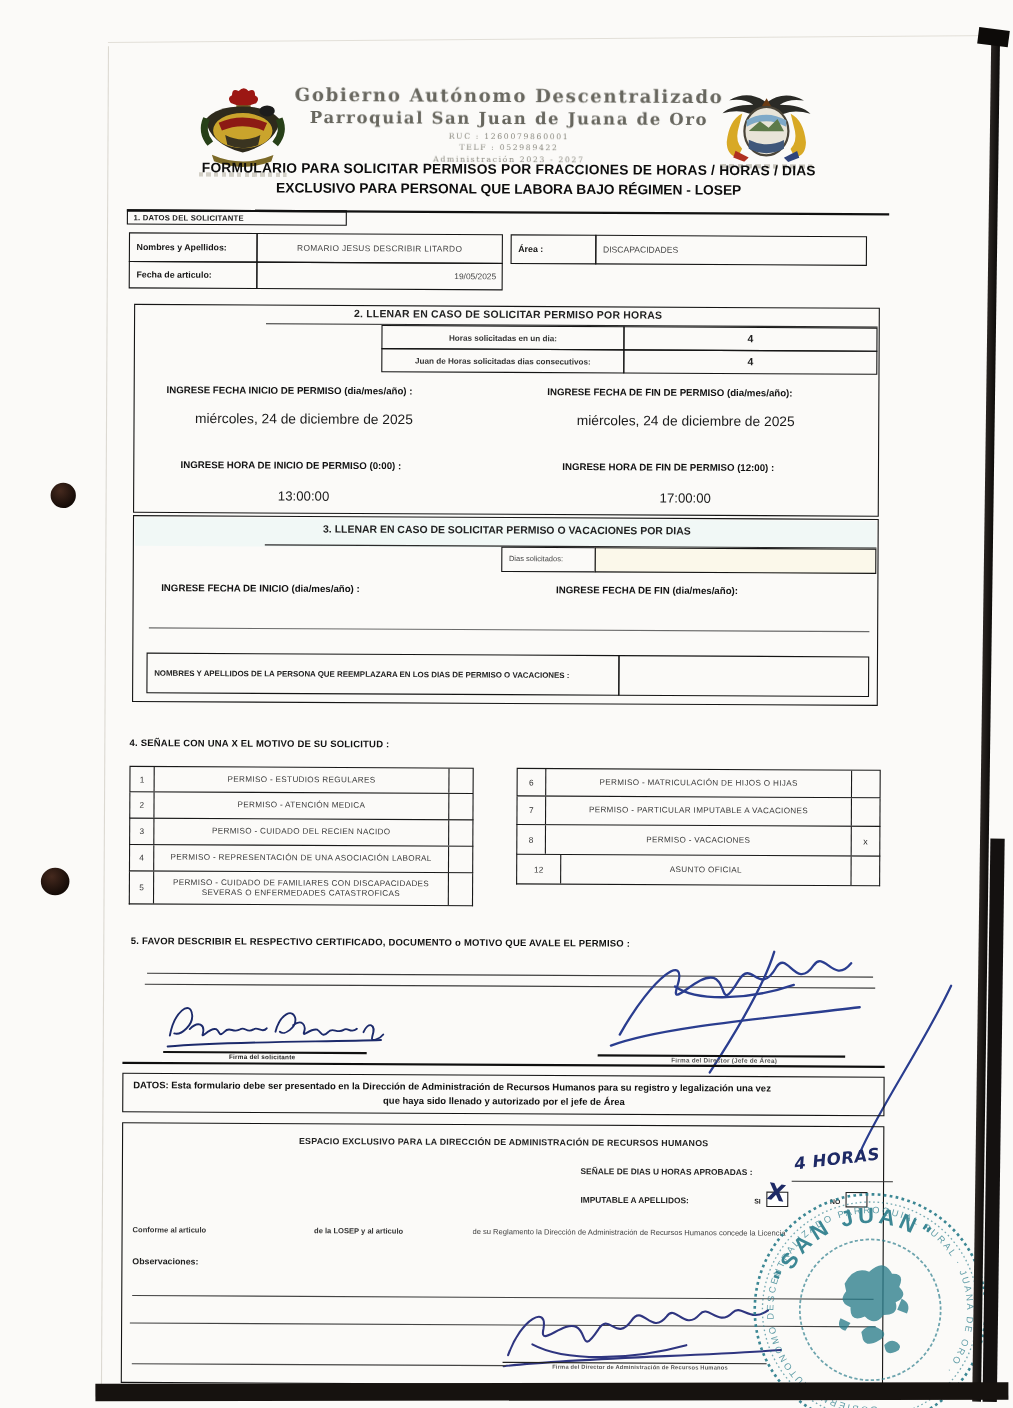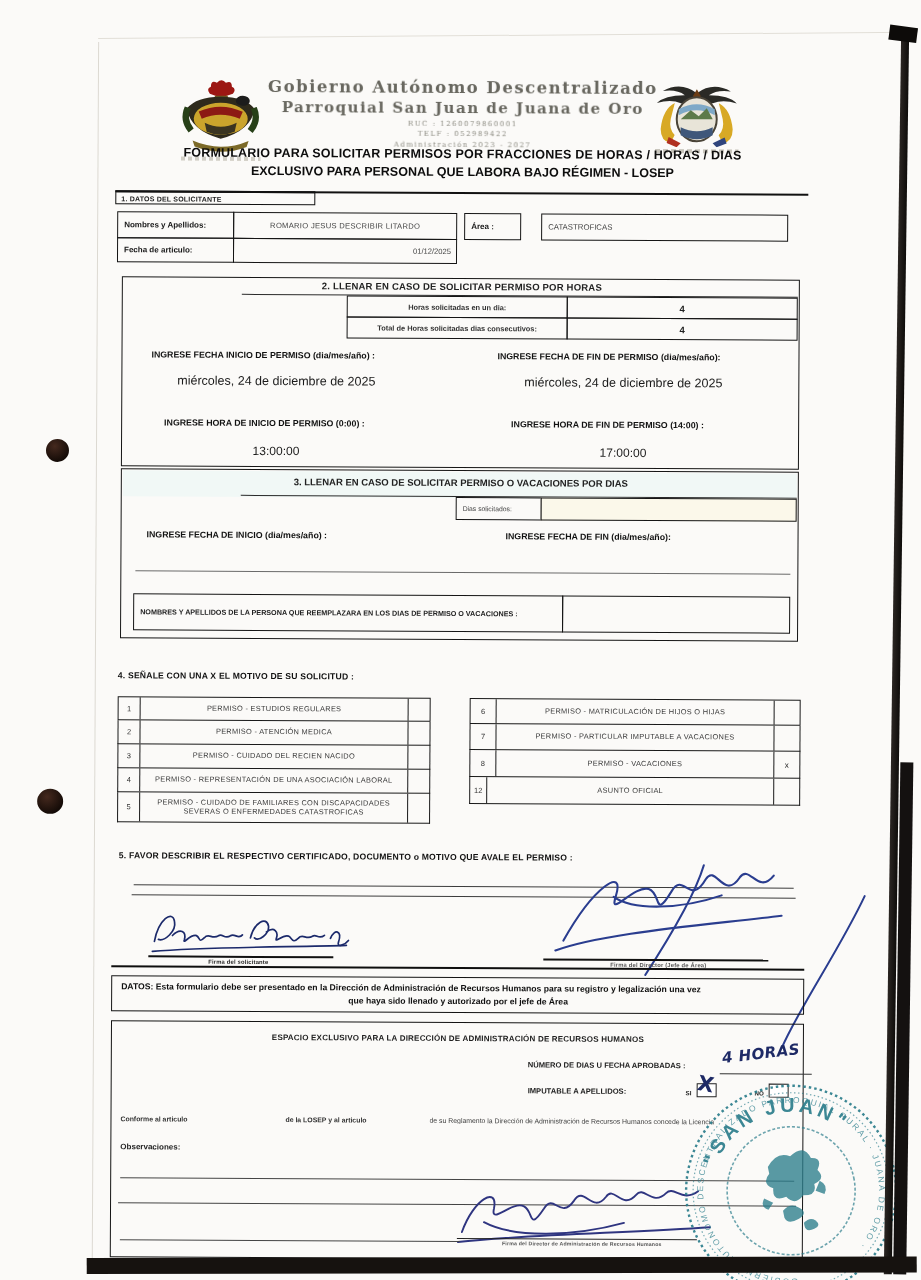--- a/index.html
+++ b/index.html
@@ -123,56 +123,56 @@
 
   <div class="abs s1bar"></div>
   <div class="abs s1lab">1. DATOS DEL SOLICITANTE</div>
 
   <div class="cell lbl" style="left:115px;top:213px;width:117px;height:27px">
       <span class="pad">Nombres y Apellidos:</span>
     </div>
   <div class="cell" style="left:231px;top:213px;width:224px;height:27px;justify-content:center;font-size:7.6px;color:#444;letter-spacing:.3px">
       <span>ROMARIO JESUS DESCRIBIR LITARDO</span>
     </div>
-  <div class="cell lbl" style="left:462px;top:213px;width:57px;height:27px">
+  <div class="cell lbl" style="left:462px;top:213px;width:78px;height:27px">
       <span class="pad">Área :</span>
     </div>
   <div class="cell" style="left:539px;top:213px;width:247px;height:27px;font-size:7.8px;color:#444">
-      <span class="pad">CATASTROFICAS</span>
+      <span class="pad">DISCAPACIDADES</span>
     </div>
   <div class="cell lbl" style="left:115px;top:239px;width:117px;height:25px">
       <span class="pad">Fecha de articulo:</span>
     </div>
   <div class="cell" style="left:231px;top:239px;width:224px;height:25px;justify-content:flex-end;font-size:7.6px;color:#444">
-      <span style="padding-right:5px">01/12/2025</span>
+      <span style="padding-right:5px">19/05/2025</span>
     </div>
 
   <div class="abs s2box"></div>
   <div class="abs s2title">2. LLENAR EN CASO DE SOLICITAR PERMISO POR HORAS</div>
   <div class="abs hline s2line"></div>
   <div class="cell" style="left:345px;top:296px;width:221px;height:22px;justify-content:center;font-size:7.4px;font-weight:bold;color:#333">
       <span>Horas solicitadas en un dia:</span>
     </div>
   <div class="cell" style="left:565px;top:296px;width:231px;height:22px;justify-content:center;font-size:9.5px;font-weight:bold">
       <span>4</span>
     </div>
   <div class="cell" style="left:345px;top:317px;width:221px;height:22px;justify-content:center;font-size:7.4px;font-weight:bold;color:#333">
-      <span>Total de Horas solicitadas dias consecutivos:</span>
+      <span>Juan de Horas solicitadas dias consecutivos:</span>
     </div>
   <div class="cell" style="left:565px;top:317px;width:231px;height:22px;justify-content:center;font-size:9.5px;font-weight:bold">
       <span>4</span>
     </div>
 
   <div class="abs ingl" style="left:150px;top:351px">INGRESE FECHA INICIO DE PERMISO (dia/mes/año) :</div>
   <div class="abs ingl" style="left:496px;top:351px">INGRESE FECHA DE FIN DE PERMISO (dia/mes/año):</div>
   <div class="abs dateval" style="left:140px;top:375px;width:270px">miércoles, 24 de diciembre de 2025</div>
   <div class="abs dateval" style="left:487px;top:375px;width:270px">miércoles, 24 de diciembre de 2025</div>
 
   <div class="abs ingl" style="left:163px;top:419px">INGRESE HORA DE INICIO DE PERMISO (0:00) :</div>
-  <div class="abs ingl" style="left:510px;top:419px">INGRESE HORA DE FIN DE PERMISO (14:00) :</div>
+  <div class="abs ingl" style="left:510px;top:419px">INGRESE HORA DE FIN DE PERMISO (12:00) :</div>
   <div class="abs dateval" style="left:140px;top:445px;width:270px;font-size:12px">13:00:00</div>
   <div class="abs dateval" style="left:487px;top:445px;width:270px;font-size:12px">17:00:00</div>
 
   <div class="abs s3tint"></div>
   <div class="abs s3box"></div>
   <div class="abs s3title">3. LLENAR EN CASO DE SOLICITAR PERMISO O VACACIONES POR DIAS</div>
   <div class="abs hline s3line"></div>
   <div class="cell" style="left:455px;top:497px;width:86px;height:23px;font-size:6.8px;color:#444">
       <span class="pad">Dias solicitados:</span>
     </div>
@@ -226,21 +226,21 @@
     <div class="mnum" style="width:26px">7</div>
     <div class="mlab">PERMISO - PARTICULAR IMPUTABLE A VACACIONES</div>
     <div class="mmark" style="width:26px"></div>
   </div>
   <div class="mrow" style="left:470px;top:750px;width:331px;height:27px">
     <div class="mnum" style="width:26px">8</div>
     <div class="mlab">PERMISO - VACACIONES</div>
     <div class="mmark" style="width:26px">x</div>
   </div>
   <div class="mrow" style="left:470px;top:777px;width:331px;height:27px">
-    <div class="mnum" style="width:17px">12</div>
+    <div class="mnum" style="width:40px">12</div>
     <div class="mlab">ASUNTO OFICIAL</div>
     <div class="mmark" style="width:26px"></div>
   </div>
 
   <div class="abs sec-title" style="left:120px;top:852px">5. FAVOR DESCRIBIR EL RESPECTIVO CERTIFICADO, DOCUMENTO o MOTIVO QUE AVALE EL PERMISO :</div>
   <div class="abs hline" style="left:135px;top:886px;width:660px;background:#3c3c3c"></div>
   <div class="abs hline" style="left:133px;top:896px;width:664px;background:#3c3c3c"></div>
 
   <svg class="abs" style="left:148px;top:905px" width="205" height="60" viewBox="0 0 205 60">
     <g fill="none" stroke="#1c2a6b" stroke-width="1.7" stroke-linecap="round">
@@ -270,21 +270,21 @@
   <div class="abs hline" style="left:113px;top:967px;width:693px;height:2.4px;background:#0e0e0e"></div>
 
   <div class="abs notabox">
     <div><span>DATOS:</span> <span>Esta formulario debe ser presentado en la Dirección de Administración de Recursos Humanos para su registro y legalización una vez</span></div>
     <div class="l2">que haya sido llenado y autorizado por el jefe de Área</div>
   </div>
 
   <div class="abs hrbox"></div>
   <div class="abs hrtitle">ESPACIO EXCLUSIVO PARA LA DIRECCIÓN DE ADMINISTRACIÓN DE RECURSOS HUMANOS</div>
 
-  <div class="abs hlab" style="left:530px;top:1060px">NÚMERO DE DIAS U FECHA APROBADAS :</div>
+  <div class="abs hlab" style="left:530px;top:1060px">SEÑALE DE DIAS U HORAS APROBADAS :</div>
   <div class="abs hline" style="left:722px;top:1072px;width:92px;background:#333"></div>
   <div class="abs handw" style="left:724px;top:1043px;font-size:15px;transform:rotate(-7deg);letter-spacing:.5px;white-space:nowrap">4 HORAS</div>
 
   <div class="abs hlab" style="left:530px;top:1086px">IMPUTABLE A APELLIDOS:</div>
   <div class="abs" style="left:688px;top:1088px;font-size:6.2px;font-weight:bold">SI</div>
   <div class="chk" style="left:699px;top:1082px"></div>
   <div class="abs handw" style="left:700px;top:1071px;font-size:21px;font-style:normal;transform:rotate(10deg);font-family:'DejaVu Sans',sans-serif">X</div>
   <div class="abs" style="left:757px;top:1088px;font-size:6.2px;font-weight:bold">NO</div>
   <div class="chk" style="left:771px;top:1082px"></div>
 

